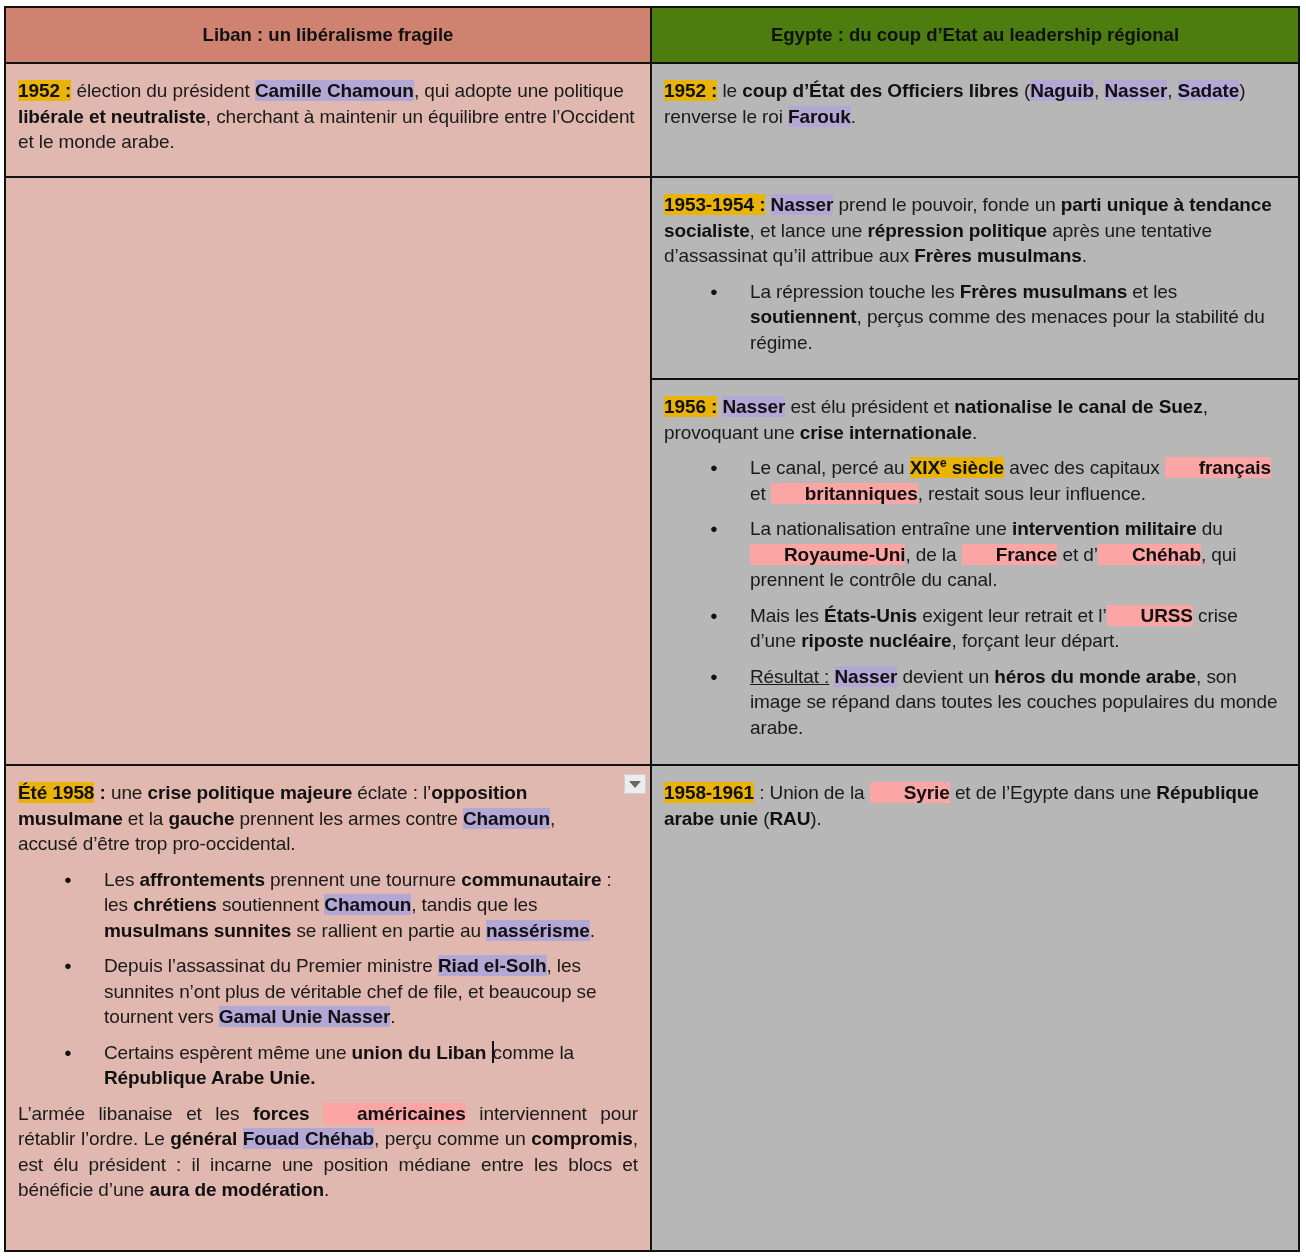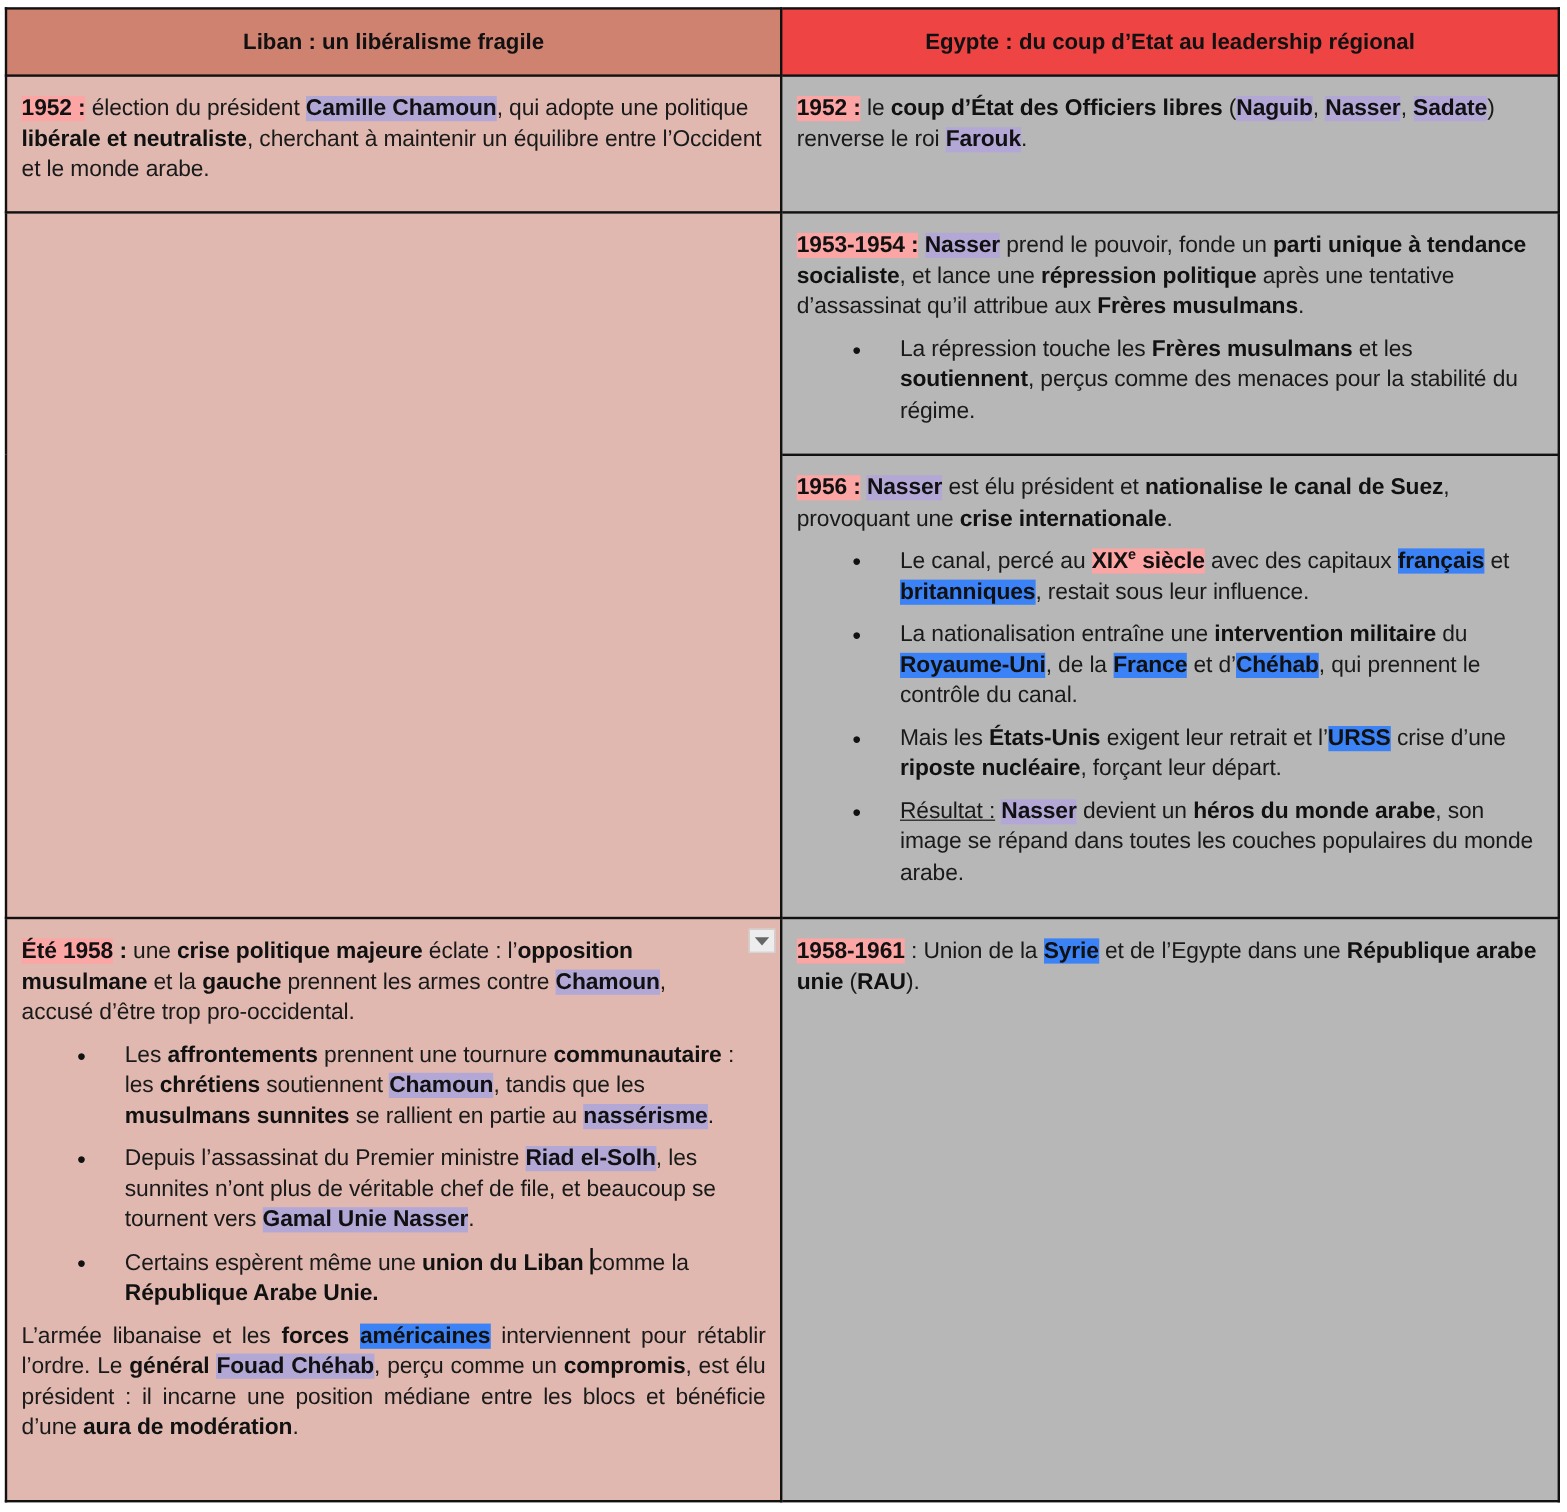--- a/index.html
+++ b/index.html
@@ -13,21 +13,21 @@
     width: 1294px; height: 1246px;
     border-collapse: collapse;
     table-layout: fixed;
   }
   .tbl td, .tbl th {
     border: 2px solid #111;
     vertical-align: top;
     padding: 0;
   }
   .th-left { background: #d08270; height: 54px; }
-  .th-right { background: #ef4444; height: 54px; }
+  .th-right { background: #4d7c0f; height: 54px; }
   .th-inner {
     font-weight: bold; font-size: 18.5px; text-align: center;
     line-height: 54px; color: #111;
   }
   .cl { background: #e0b8b0; }
   .cr { background: #b7b7b7; }
   .cell {
     position: relative;
     padding: 14px 12px 12px 12px;
     font-size: 19px; line-height: 25.5px;
@@ -35,23 +35,23 @@
   }
   .cell p { margin: 0; }
   .cell ul { margin: 10px 0 0 0; padding: 0 0 0 86px; list-style: none; }
   .cell li { position: relative; margin-bottom: 10px; }
   .cell li::before {
     content: "\25CF"; position: absolute; left: -40px; top: 0;
     font-size: 13px; color: #111;
   }
   .justify { text-align: justify; margin-top: 10px !important; }
   b { font-weight: bold; color: #111; }
-  .hb { background: #fca5a5; text-align: center; }
+  .hb { background: #eab308; text-align: center; }
   .hp { background: #b3a7d6; text-align: center; }
-  .hr { background: #3b82f6; }
+  .hr { background: #fca5a5; padding-left: 34px; }
   .u { text-decoration: underline; }
   sup { font-size: 12px; line-height: 0; }
   .dropdown-btn {
     position: absolute; right: 4px; top: 8px; width: 22px; height: 20px;
     background: #ededed; border: 1px solid #d0d0d0; box-sizing: border-box;
     display: flex; align-items: center; justify-content: center;
   }
   .dropdown-btn .tri {
     width: 0; height: 0;
     border-left: 6px solid transparent; border-right: 6px solid transparent;

